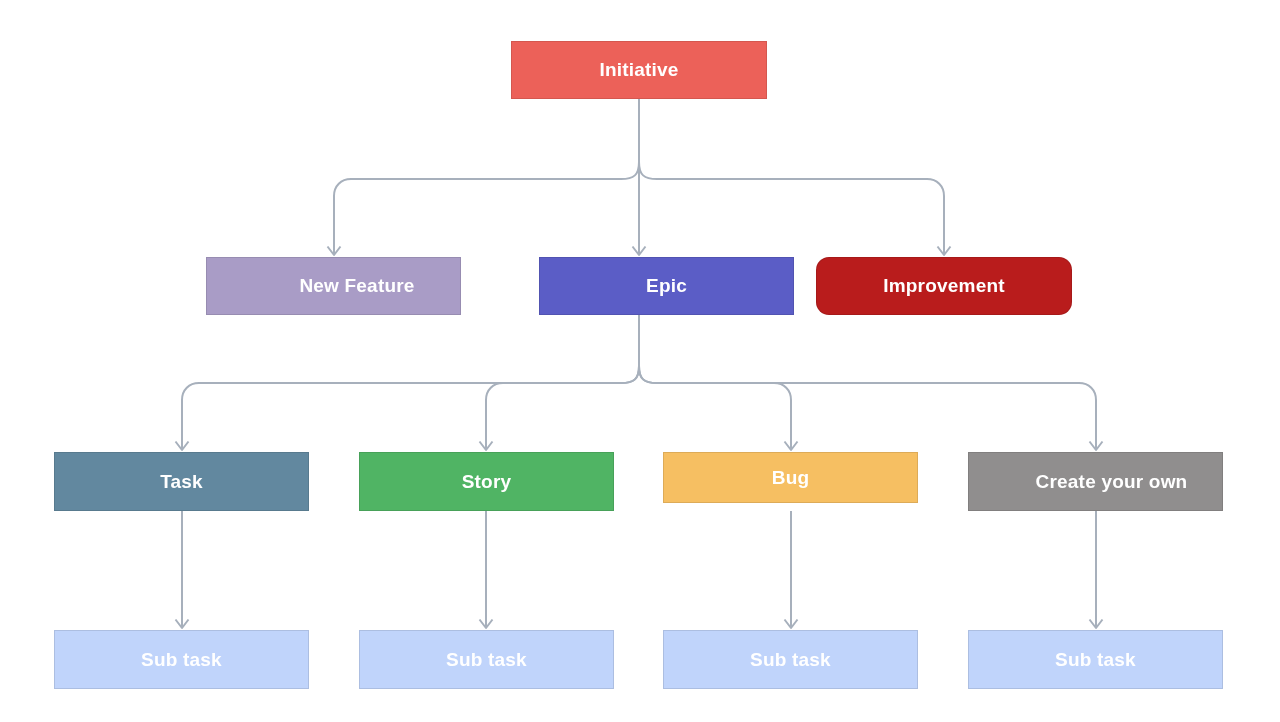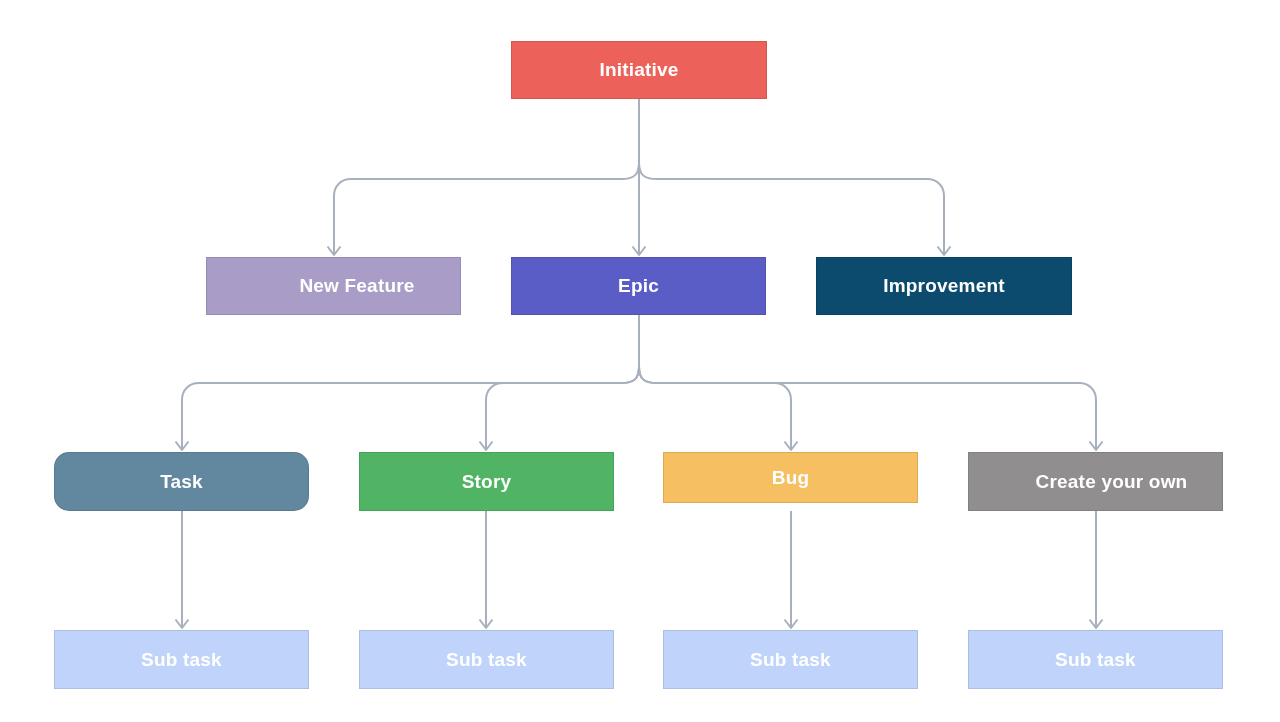--- a/index.html
+++ b/index.html
@@ -32,21 +32,21 @@
     font-size: 19px;
     font-weight: 700;
     letter-spacing: 0.2px;
     box-sizing: border-box;
     border: 1px solid rgba(0,0,0,0.10);
   }
   #node-initiative      { left: 511px; top: 41px;  width: 256px; height: 58px; }
   #node-new-feature     { left: 206px; top: 257px; width: 255px; height: 58px; padding-left: 47px; }
   #node-epic            { left: 511px; top: 257px; width: 255px; height: 58px; }
   #node-improvement     { left: 816px; top: 257px; width: 256px; height: 58px; }
-  #node-task            { left: 54px;  top: 452px; width: 255px; height: 59px; border-radius: 15px; }
+  #node-task            { left: 54px;  top: 452px; width: 255px; height: 59px; }
   #node-story           { left: 359px; top: 452px; width: 255px; height: 59px; align-items: center; }
   #node-bug             { left: 663px; top: 452px; width: 255px; height: 51px; }
   #node-create-your-own { left: 968px; top: 452px; width: 255px; height: 59px; }
   #node-subtask-1       { left: 54px;  top: 630px; width: 255px; height: 59px; }
   #node-subtask-2       { left: 359px; top: 630px; width: 255px; height: 59px; }
   #node-subtask-3       { left: 663px; top: 630px; width: 255px; height: 59px; }
   #node-subtask-4       { left: 968px; top: 630px; width: 255px; height: 59px; }
   .edge {
     fill: none;
     stroke: #A7B0BC;
@@ -88,25 +88,25 @@
   </svg>
 
   <div class="node" id="node-initiative" style="background: rgb(236, 97, 89);">
     <span>Initiative</span>
   </div>
 
   <div class="node" id="node-new-feature" style="background: rgb(169, 156, 198);">
     <span>New Feature</span>
   </div>
 
-  <div class="node" id="node-epic" style="background: rgb(91, 93, 198);">
+  <div class="node" id="node-epic" style="background: rgb(91, 93, 198); margin-left: 28px;">
     <span>Epic</span>
   </div>
 
-  <div class="node" id="node-improvement" style="background: #0c4a6e;">
+  <div class="node" id="node-improvement" style="background: #b91c1c; border-radius: 13px;">
     <span>Improvement</span>
   </div>
 
   <div class="node" id="node-task" style="background: rgb(98, 136, 159);">
     <span>Task</span>
   </div>
 
   <div class="node" id="node-story" style="background: rgb(80, 180, 100);">
     <span>Story</span>
   </div>

